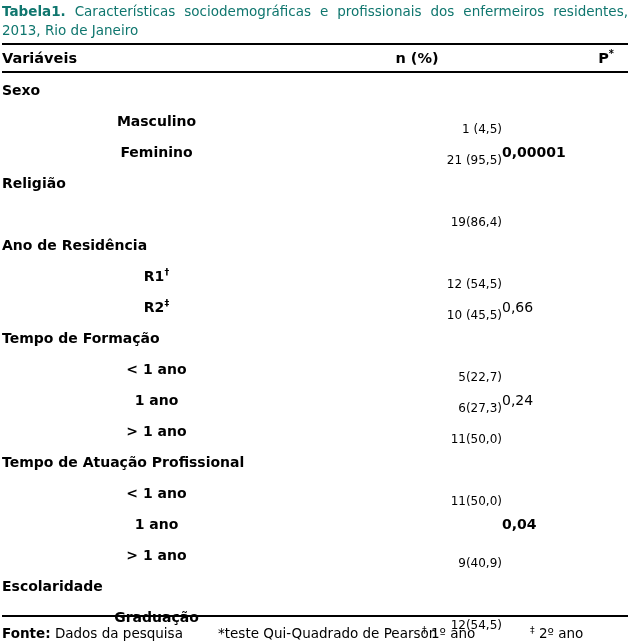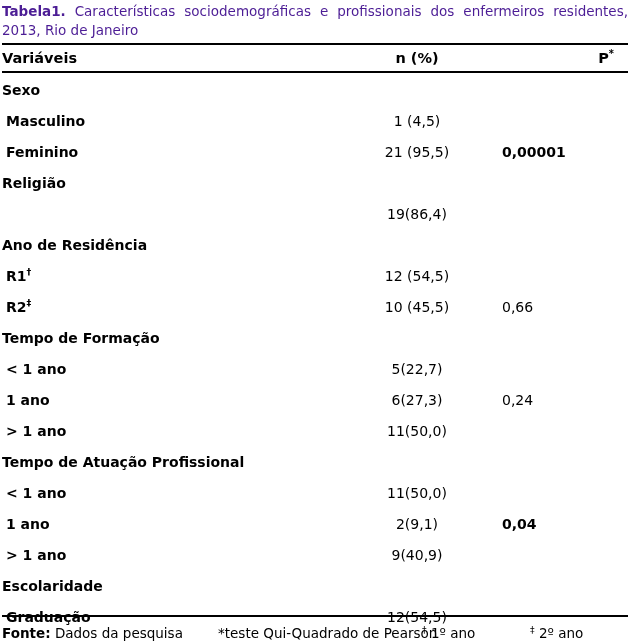--- a/index.html
+++ b/index.html
@@ -25,21 +25,21 @@
   .caption {
     position: absolute;
     left: 2px;
     top: 2px;
     width: 626px;
     font-family: "DejaVu Sans", sans-serif;
     font-size: 13.5px;
     line-height: 19px;
     text-align: justify;
     text-align-last: left;
-    color: #4c1d95;
+    color: #0f766e;
   }
   .caption .caption-label {
     font-weight: bold;
   }
 
   
   .rule {
     position: absolute;
     left: 2px;
     width: 626px;
@@ -106,32 +106,32 @@
     width: 305px;
     font-size: 14px;
     font-weight: bold;
     line-height: 28px;
     white-space: nowrap;
   }
   .row.section .label {
     text-align: left;
   }
   .row.data .label {
-    text-align: left;
+    text-align: center;
     padding-left: 4px;
     box-sizing: border-box;
   }
   .row .value {
     position: absolute;
     left: 330px;
-    top: 0;
+    top: 8px;
     width: 170px;
-    font-size: 14px;
+    font-size: 12px;
     line-height: 28px;
-    text-align: center;
+    text-align: right;
     white-space: nowrap;
   }
   .row .pval {
     position: absolute;
     left: 500px;
     top: 0;
     width: 112px;
     font-size: 14px;
     line-height: 28px;
     text-align: left;
@@ -249,21 +249,20 @@
         <div class="value"></div>
         <div class="pval"></div>
       </div>
       <div class="row data">
         <div class="label">&lt; 1 ano</div>
         <div class="value">11(50,0)</div>
         <div class="pval"></div>
       </div>
       <div class="row data">
         <div class="label">1 ano</div>
-        <div class="value">2(9,1)</div>
         <div class="pval sig">0,04</div>
       </div>
       <div class="row data">
         <div class="label">&gt; 1 ano</div>
         <div class="value">9(40,9)</div>
         <div class="pval"></div>
       </div>
       <div class="row section">
         <div class="label">Escolaridade</div>
         <div class="value"></div>

